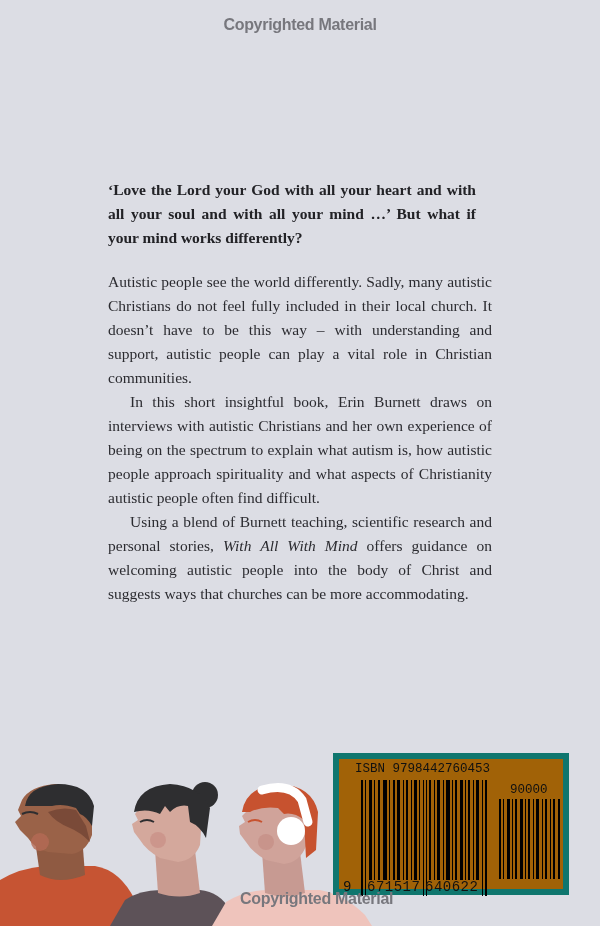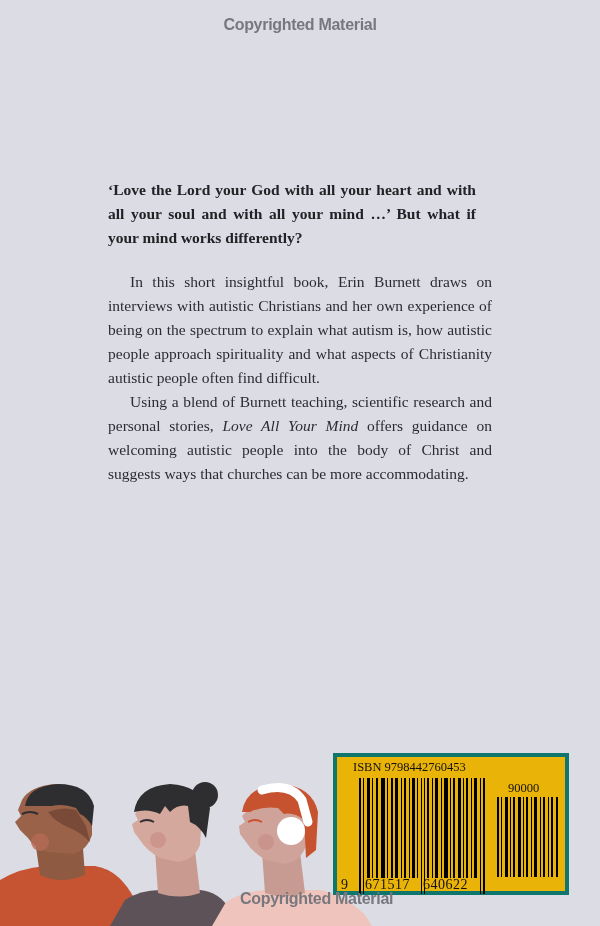--- a/index.html
+++ b/index.html
@@ -31,42 +31,43 @@
     font-size: 15.5px; line-height: 24px; text-align: justify;
     margin: 0; color: #2b2b30;
   }
   .para.indent { text-indent: 22px; }
   .para em { font-style: italic; }
 
   .illustration { position: absolute; left: 0; top: 760px; width: 380px; height: 166px; }
 
   .barcode-box {
     position: absolute; left: 333px; top: 753px; width: 236px; height: 142px;
-    background: #eab308; border: 4px solid #0f766e; box-sizing: border-box;
-    font-family: Liberation Serif, serif; color: #111;
+    background: #a16207; border: 6px solid #0f766e; box-sizing: border-box;
+    font-family: Liberation Mono, monospace; color: #111;
     z-index: 4;
   }
   .isbn-label { position: absolute; left: 16px; top: 3px; font-size: 12.5px; }
   .addon-label { position: absolute; left: 171px; top: 24px; font-size: 12.5px; }
   .bars-main { position: absolute; left: 22px; top: 21px; }
   .bars-addon { position: absolute; left: 160px; top: 40px; }
   .digits { position: absolute; top: 120px; font-size: 14px; letter-spacing: 0.5px; }
   .d-first { left: 4px; }
   .d-left { left: 28px; }
   .d-right { left: 86px; }
 </style>
 </head>
 <body>
 
 <div class="watermark wm-top">Copyrighted Material</div>
 
 <div class="blurb">
   <p class="lead">‘Love the Lord your God with all your heart and with all your soul and with all your mind …’ But what if your mind works differently?</p>
+  <p class="para">Autistic people see the world differently. Sadly, many autistic Christians do not feel fully included in their local church. It doesn’t have to be this way – with understanding and support, autistic people can play a vital role in Christian communities.</p>
   <p class="para indent">In this short insightful book, Erin Burnett draws on interviews with autistic Christians and her own experience of being on the spectrum to explain what autism is, how autistic people approach spirituality and what aspects of Christianity autistic people often find difficult.</p>
-  <p class="para indent"><span>Using a blend of Burnett teaching, scientific research and personal stories, </span><em>Love All Your Mind</em><span> offers guidance on welcoming autistic people into the body of Christ and suggests ways that churches can be more accommodating.</span></p>
+  <p class="para indent"><span>Using a blend of Burnett teaching, scientific research and personal stories, </span><em>With All With Mind</em><span> offers guidance on welcoming autistic people into the body of Christ and suggests ways that churches can be more accommodating.</span></p>
 </div>
 
 <svg class="illustration" viewBox="0 760 380 166" width="380" height="166">
 
   <g>
     <path d="M0 926 L0 880 Q20 868 45 866 L95 866 Q120 870 135 900 L140 926 Z" fill="#c65433"></path>
     <path d="M35 840 L40 875 Q60 885 85 875 L82 835 Z" fill="#8f5a42"></path>
     <path d="M22 800 Q30 786 55 784 Q85 786 92 810 L92 835 Q86 852 72 854 L48 852 Q34 848 28 838 L20 830 L15 822 L21 816 L18 810 Z" fill="#9a6248"></path>
     <circle cx="40" cy="842" r="9" fill="#b46a55" opacity="0.8"></circle>
     <path d="M25 806 Q28 786 58 784 Q88 784 94 806 L92 826 Q86 816 80 814 L76 808 Q62 803 52 806 Q36 806 25 806 Z" fill="#2e2e30"></path>

